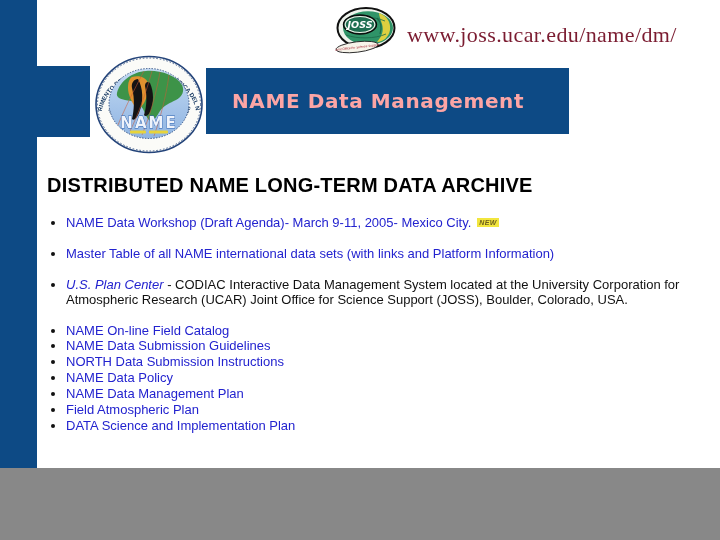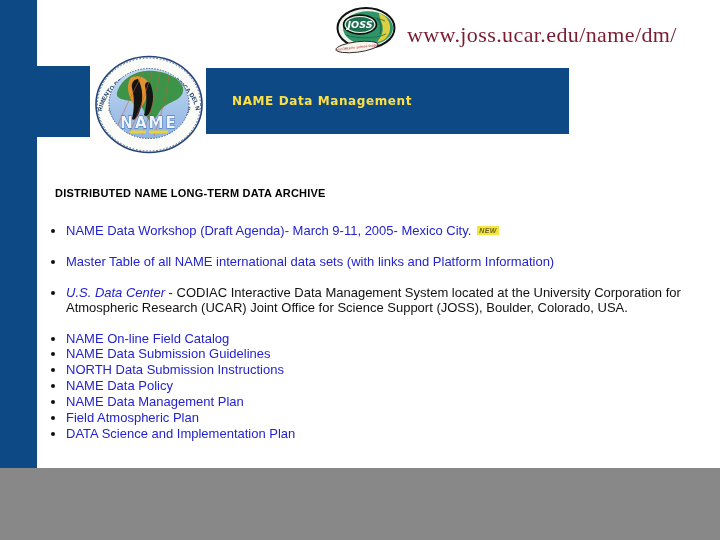--- a/index.html
+++ b/index.html
@@ -8,35 +8,35 @@
     overflow:hidden; font-family:"Liberation Sans", sans-serif;
   }
   
   .left-bar  { position:absolute; left:0; top:0; width:37px; height:540px; background:#0d4a85; }
   .step-block{ position:absolute; left:0; top:66px; width:90px; height:71px; background:#0d4a85; }
   .header-bar{
     position:absolute; left:206px; top:68px; width:363px; height:66px; background:#0d4a85;
     display:flex; align-items:center; padding-left:26px; box-sizing:border-box;
   }
   .header-title{
-    color:#fde047; font-family:"DejaVu Sans", sans-serif; font-weight:700;
-    font-size:12px; letter-spacing:0.6px;
+    color:#fca5a5; font-family:"DejaVu Sans", sans-serif; font-weight:700;
+    font-size:20px; letter-spacing:0.6px;
   }
   
   .url-text{
     position:absolute; left:407px; top:22px; color:#7b1c31;
     font-family:"Liberation Serif", serif; font-weight:400; font-size:22px; letter-spacing:0.4px;
   }
   
   .joss-logo { position:absolute; left:333px; top:6px; }
   .name-seal { position:absolute; left:94px; top:55px; }
   
   .content { position:absolute; left:47px; top:176px; width:648px; font-size:13px; color:#111; }
   .content h2{
-    margin:8px; font-size:11px; line-height:18px; font-weight:700; color:#000; letter-spacing:0.2px;
+    margin:0; font-size:20px; line-height:18px; font-weight:700; color:#000; letter-spacing:0.2px;
   }
   .content h2.h1 { margin-bottom:21px; }
   .content h2.h2 { margin-top:12px; margin-bottom:20px; }
   .content h2.h3 { margin-top:17px; margin-bottom:14px; }
   ul { margin:0; padding:0 0 0 19px; list-style:disc; }
   li { line-height:15px; margin:0; }
   ul.spaced li { margin-bottom:16px; }
   ul.spaced li:last-child { margin-bottom:0; }
   ul.tight  li { margin-bottom:1px; }
   .lnk { color:#2323cf; cursor:pointer; }
@@ -122,21 +122,21 @@
 
     <h2 class="h1">DISTRIBUTED NAME LONG-TERM DATA ARCHIVE</h2>
     <ul class="spaced">
       <li>
         <span class="lnk">NAME Data Workshop (Draft Agenda)- March 9-11, 2005- Mexico City.</span><span class="new-badge">NEW</span>
       </li>
       <li>
         <span class="lnk">Master Table of all NAME international data sets (with links and Platform Information)</span>
       </li>
       <li>
-        <span class="lnk it">U.S. Data Center</span><span class="body-text"> - CODIAC Interactive Data Management System located at the University Corporation for Atmospheric Research (UCAR) Joint Office for Science Support (JOSS), Boulder, Colorado, USA.</span>
+        <span class="lnk it">U.S. Plan Center</span><span class="body-text"> - CODIAC Interactive Data Management System located at the University Corporation for Atmospheric Research (UCAR) Joint Office for Science Support (JOSS), Boulder, Colorado, USA.</span>
       </li>
       <li>
         <span class="lnk">NAME On-line Field Catalog</span>
       </li>
     </ul>
 
     <ul class="tight">
       <li>
         <span class="lnk">NAME Data Submission Guidelines</span>
       </li>

